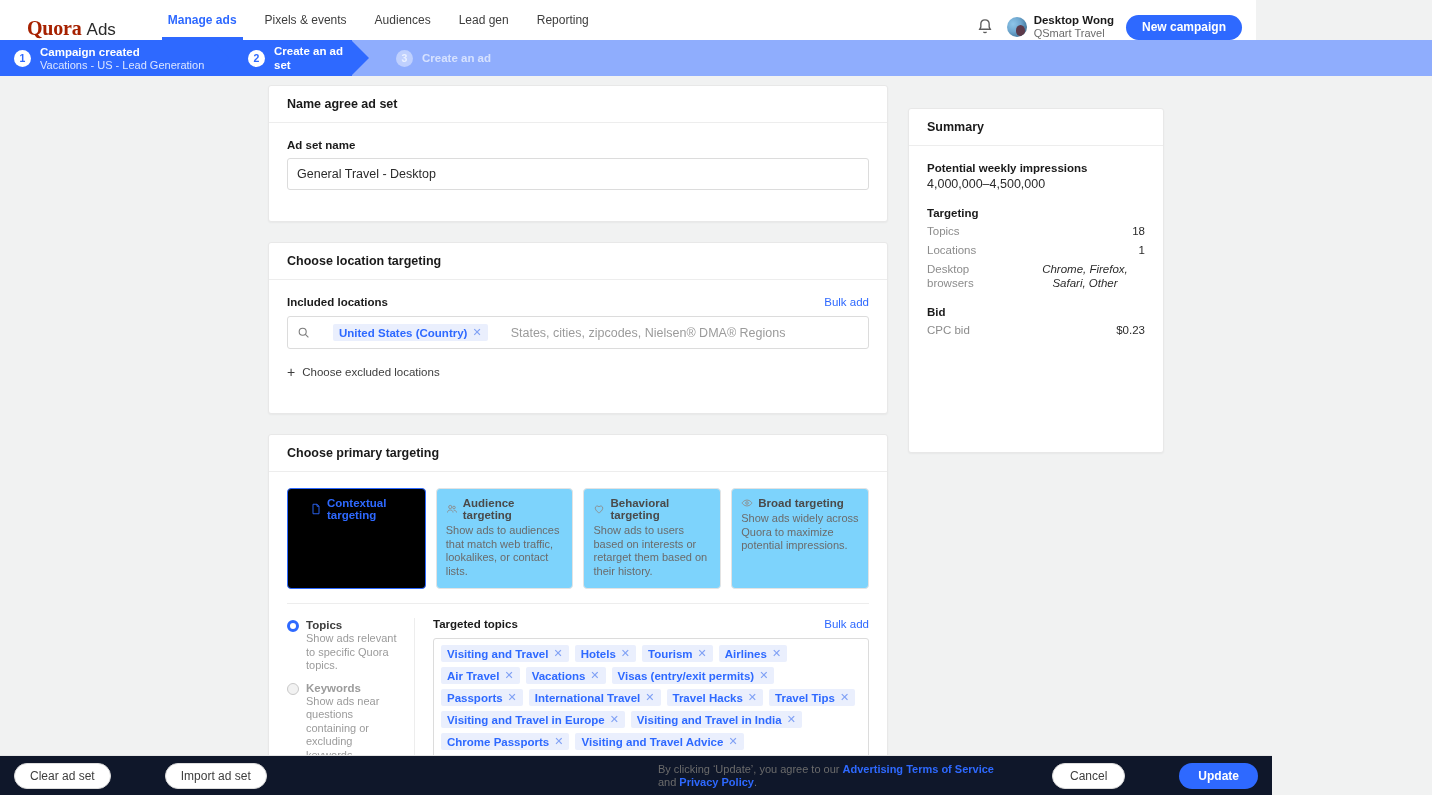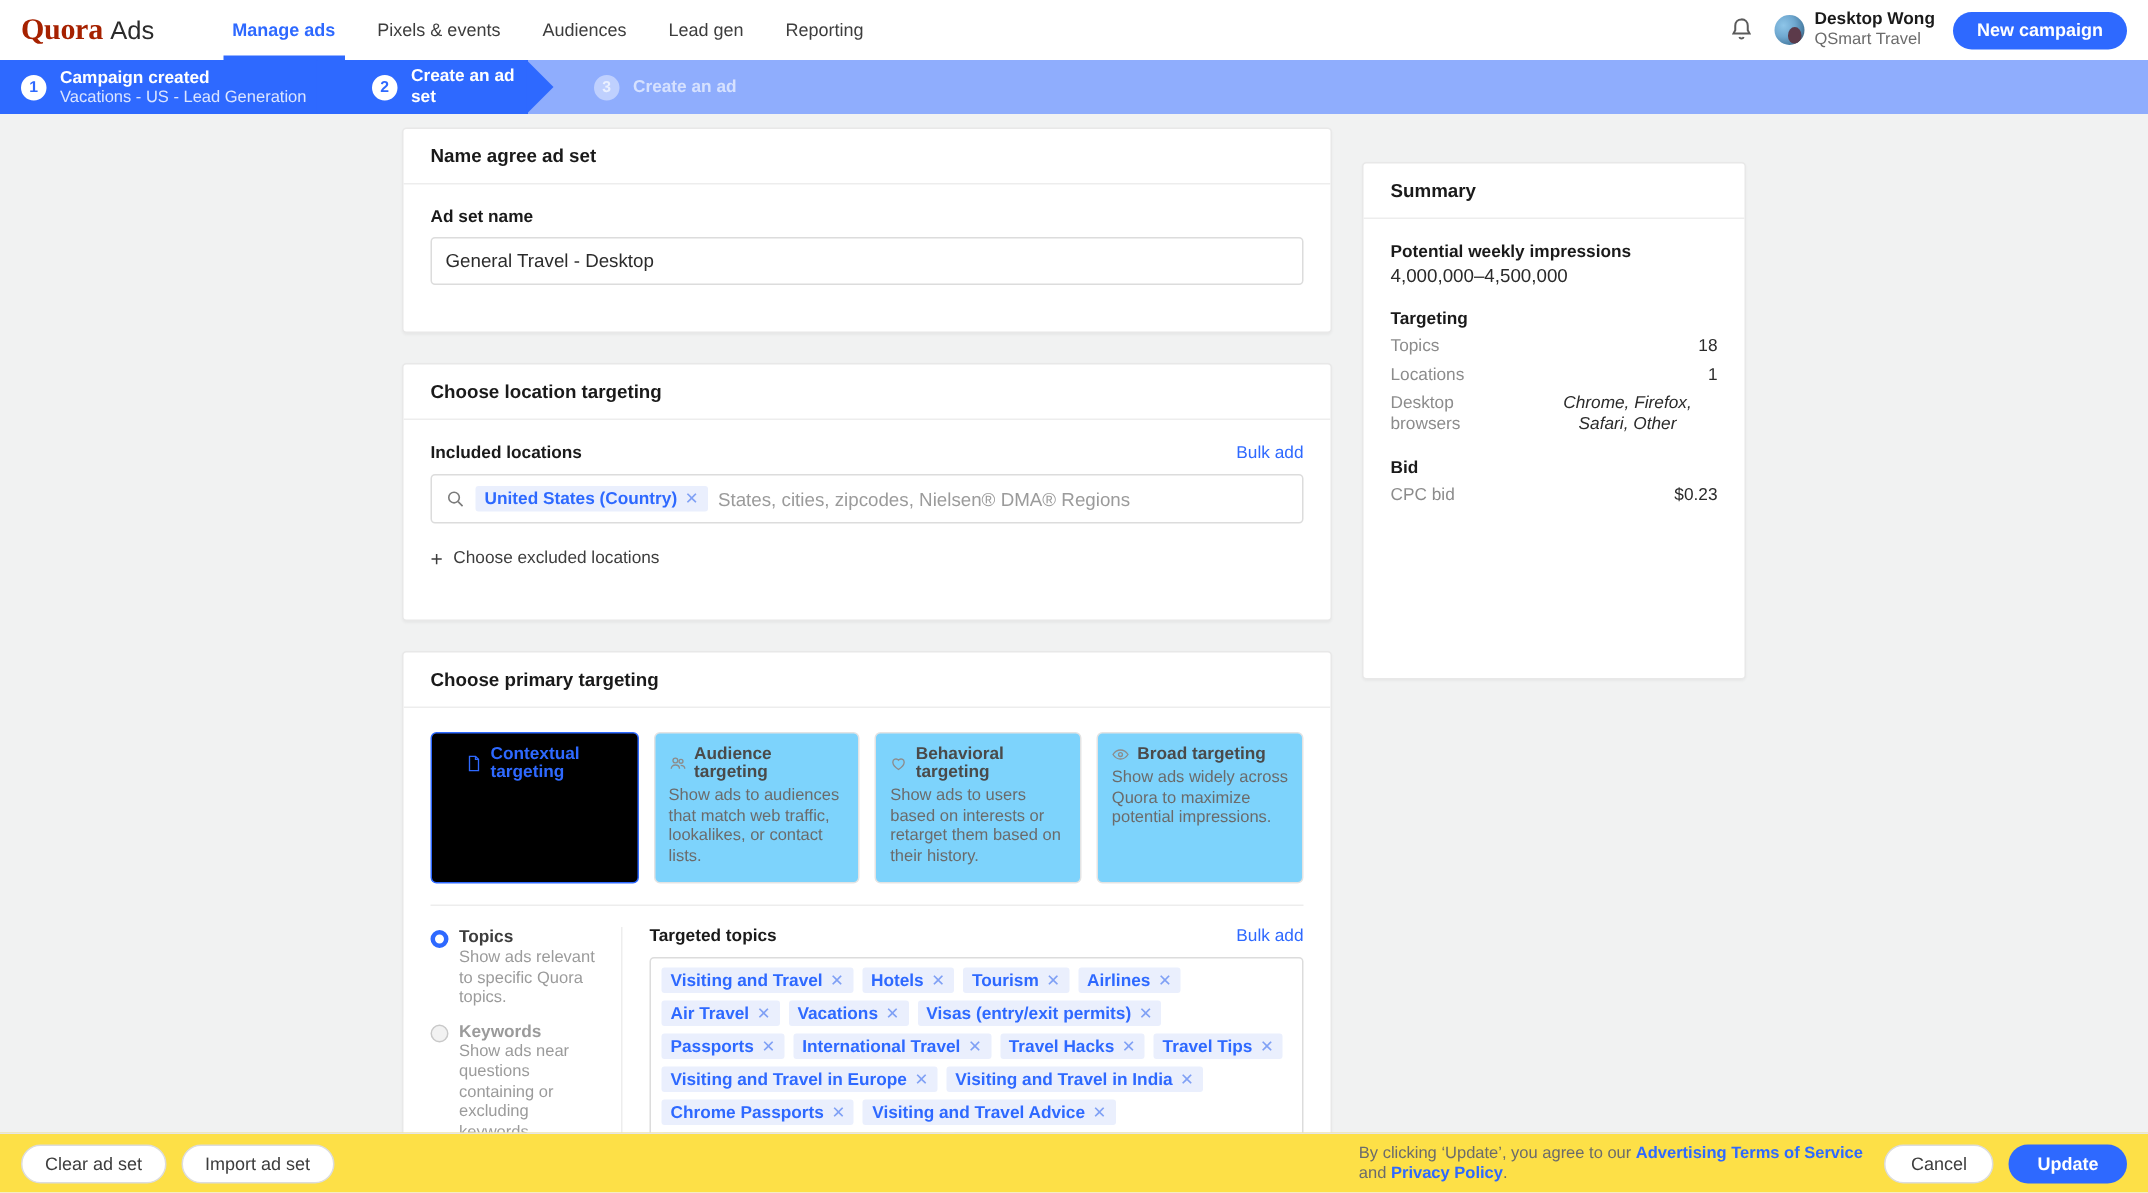--- a/index.html
+++ b/index.html
@@ -7,22 +7,22 @@
     width: 1432px; height: 795px;
     font-family: "Liberation Sans", sans-serif;
     background: #f1f2f2;
     overflow: hidden;
     -webkit-font-smoothing: antialiased;
   }
   .page { position: relative; width: 1432px; height: 795px; }
 
   
   .topnav {
-    position: absolute; top: 0; left: 0; width: 1432px; height: 40px;
-    background: #fff; display: flex; align-items: center;
+    position: absolute; top: 0; left: 0; width: 1256px; height: 40px;
+    background: #fff; display: flex; align-items: flex-end; padding-left: 13px;
   }
   .logo { margin-left: 14px; display: flex; align-items: baseline; }
   .logo-quora {
     font-family: "Liberation Serif", serif; font-weight: bold;
     font-size: 20px; color: #a62100; letter-spacing: -0.2px;
   }
   .logo-ads { font-size: 17px; color: #2b2b2b; margin-left: 5px; }
   .navlinks { display: flex; align-items: center; margin-left: 38px; height: 40px; }
   .navlink {
     font-size: 12px; color: #3d3d3d; padding: 0 14px; height: 40px;
@@ -104,21 +104,21 @@
     width: 100%; height: 32px; border: 1px solid #dcdcdc; border-radius: 3px;
     padding: 0 9px; font-size: 12.5px; color: #2b2b2b;
     font-family: "Liberation Sans", sans-serif; background: #fff;
   }
   .row-between { display: flex; align-items: baseline; justify-content: space-between; }
   .bulk-add { font-size: 11.5px; color: #2e69ff; cursor: pointer; }
 
   
   .loc-box {
     margin-top: 8px; height: 33px; border: 1px solid #dcdcdc; border-radius: 3px;
-    display: flex; align-items: center; padding: 0 9px; gap: 7px; background: #fff;
+    display: flex; align-items: center; padding: 0 9px; gap: 23px; background: #fff;
   }
   .chip {
     display: inline-flex; align-items: center; gap: 5px; background: #eaeffd;
     color: #2e69ff; font-size: 11.5px; font-weight: bold; border-radius: 2px;
     padding: 2px 6px; cursor: default; white-space: nowrap;
   }
   .chip .x { color: #7fa0f5; font-size: 11px; font-weight: normal; cursor: pointer; }
   .placeholder { font-size: 12.5px; color: #9b9b9b; }
   .excluded-link {
     margin-top: 16px; font-size: 11.5px; color: #3d3d3d;
@@ -167,23 +167,23 @@
   .sum-section { margin-top: 16px; }
   .sum-row {
     display: flex; justify-content: space-between; align-items: flex-start;
     font-size: 11.5px; margin-top: 5px; gap: 12px;
   }
   .sum-key { color: #8c8c8c; flex-shrink: 0; max-width: 60px; line-height: 14px; }
   .sum-val { color: #2b2b2b; text-align: right; line-height: 14px; }
 
   
   .bottombar {
-    position: absolute; bottom: 0; left: 0; width: 1432px; height: 40px;
-    background: #fde047; border-top: 1px solid #e6e6e6;
-    display: flex; align-items: center; padding: 0 14px;
+    position: absolute; bottom: 0; left: 0; width: 1272px; height: 40px;
+    background: #0f172a; border-top: 1px solid #e6e6e6;
+    display: flex; align-items: center; padding: 0 14px; gap: 44px;
   }
   .btn-ghost {
     border: 1px solid #dcdcdc; background: #fff; border-radius: 16px; height: 26px;
     padding: 0 15px; font-size: 12px; color: #3d3d3d; cursor: pointer;
     font-family: "Liberation Sans", sans-serif;
   }
   .legal { margin-left: auto; font-size: 11px; color: #6b6b6b; line-height: 13px; text-align: left; }
   .legal a { color: #2e69ff; text-decoration: none; font-weight: bold; cursor: pointer; }
   .btn-cancel {
     margin-left: 14px; border: 1px solid #dcdcdc; background: #fff; border-radius: 16px;

